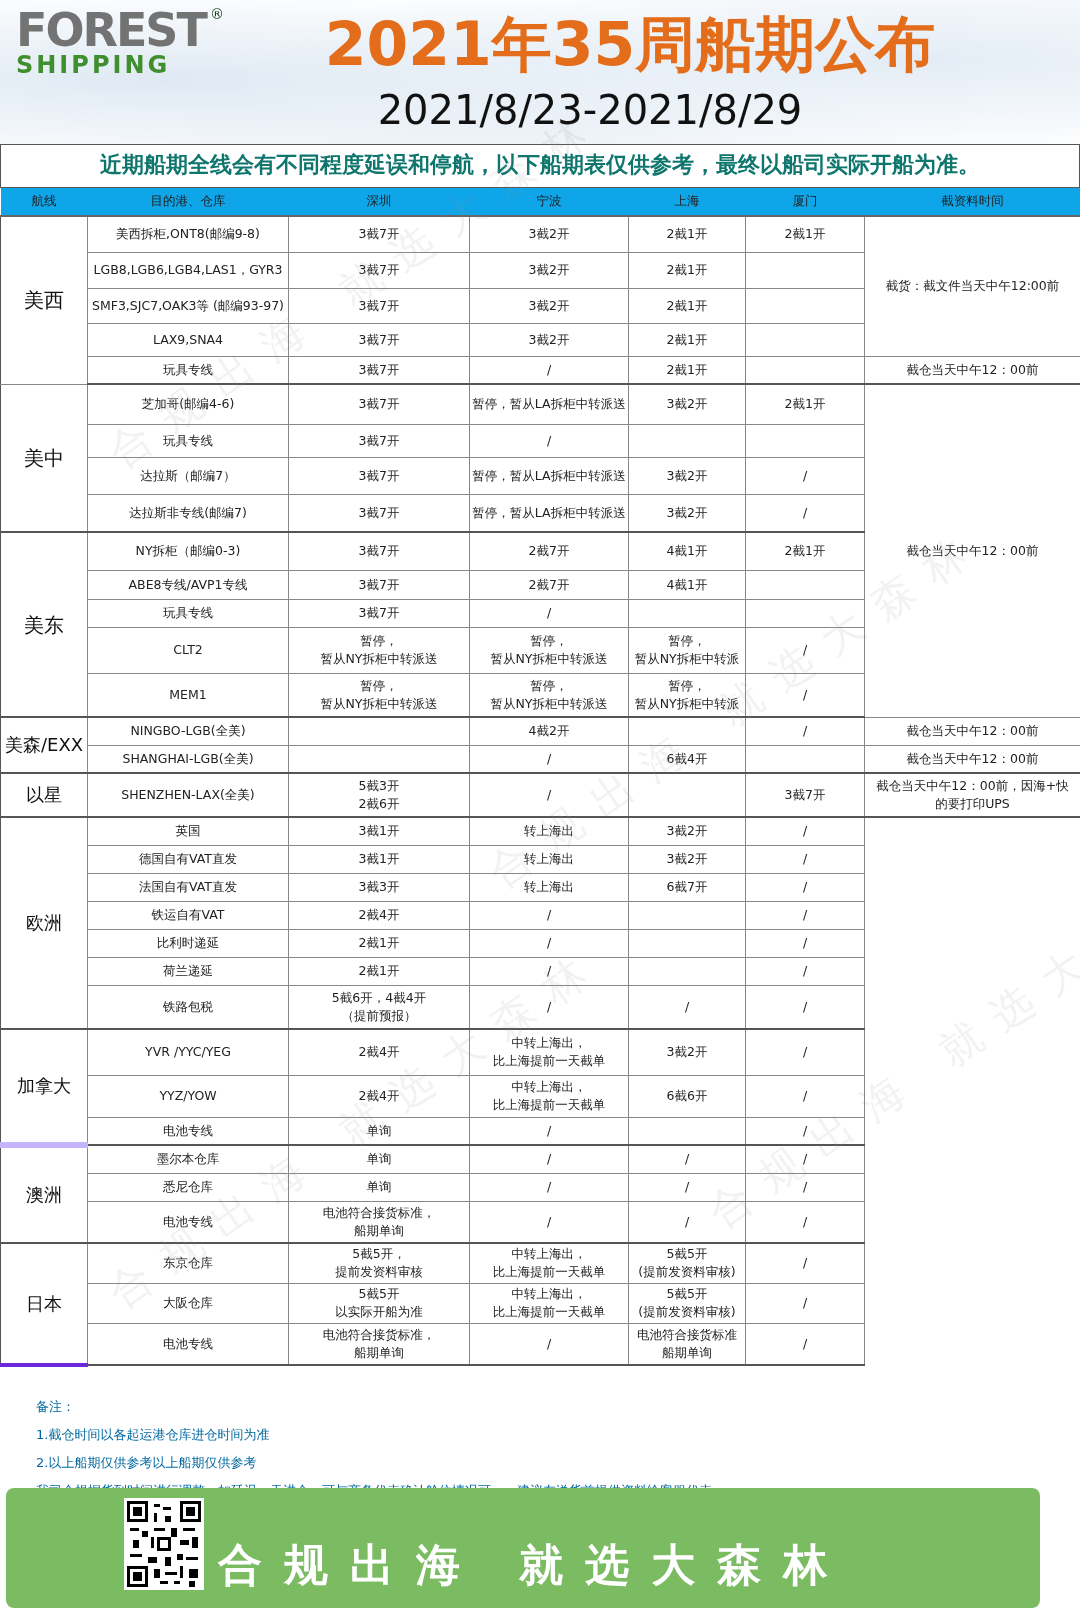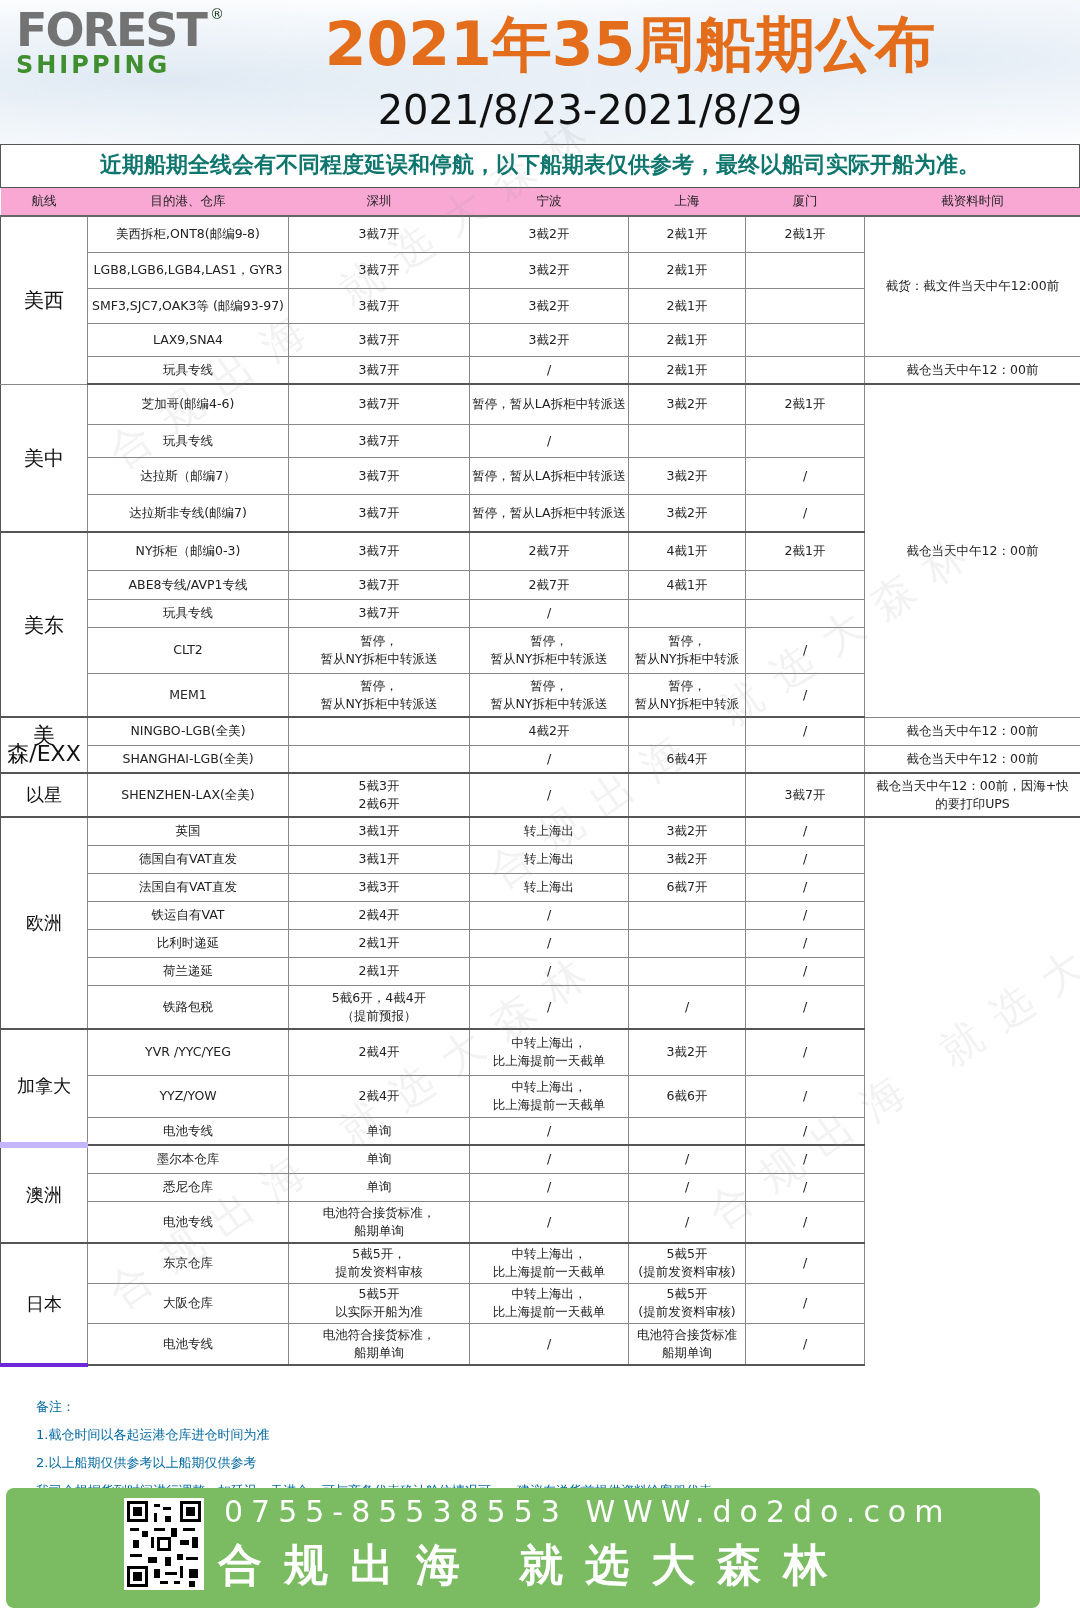--- a/index.html
+++ b/index.html
@@ -15,21 +15,21 @@
   .logo-forest { font-family: "DejaVu Sans", sans-serif; font-weight: 900; font-size: 46px; letter-spacing: -2px; color: #737373; line-height: 48px; transform: scaleY(1.02); }
   .logo-reg { position: absolute; left: 194px; top: 0; font-size: 14px; color: #16391b; }
   .logo-shipping { font-family: "DejaVu Sans", sans-serif; font-weight: bold; font-size: 24px; letter-spacing: 3px; color: #3f8f2f; line-height: 26px; margin-top: -2px; }
 
   .main-title { position: absolute; left: 280px; top: 8px; width: 700px; text-align: center; font-size: 60px; font-weight: bold; color: #e36d1a; line-height: 72px; }
   .date-range { position: absolute; left: 300px; top: 84px; width: 580px; text-align: center; font-size: 40px; color: #111; line-height: 52px; }
 
   .notice { position: absolute; left: 0; top: 144px; width: 1080px; height: 44px; border: 1px solid #555; background: #fff; text-align: center; font-size: 22px; font-weight: bold; line-height: 40px; color: #0f766e; }
 
   table.sched { position: absolute; left: 0; top: 188px; width: 1080px; border-collapse: collapse; table-layout: fixed; font-size: 12.5px; }
-  table.sched th { background: #f9a8d4; font-weight: normal; height: 28px; color: #222; border-bottom: 2px solid #666; }
+  table.sched th { background: #0ea5e9; font-weight: normal; height: 28px; color: #222; border-bottom: 2px solid #666; }
   table.sched td { border: 1px solid #888; text-align: center; vertical-align: middle; line-height: 18px; padding: 0 2px; color: #222; background: transparent; }
   table.sched td.region { font-size: 20px; font-weight: normal; color: #111; border-left: 1.5px solid #555; }
   table.sched td.blank-cut { border: none; border-left: 1px solid #888; }
   table.sched tr.grp-end td { border-bottom: 2px solid #555; }
   .red { color: #e02a2a; }
 
   .remarks { position: absolute; left: 36px; top: 1393px; font-size: 13px; color: #0369a1; line-height: 28px; }
   .remarks div { height: 28px; }
 
   .footer { position: absolute; left: 6px; top: 1488px; width: 1034px; height: 120px; background: #7bbb62; border-radius: 8px; }
@@ -186,21 +186,21 @@
       <td class="ml" style="border-bottom:2px solid #555">暂停，
 暂从NY拆柜中转派送</td>
       <td class="ml" style="border-bottom:2px solid #555">暂停，
 暂从NY拆柜中转派送</td>
       <td class="ml" style="border-bottom:2px solid #555">暂停，
 暂从NY拆柜中转派</td>
       <td style="border-bottom:2px solid #555">/</td>
     </tr>
 
     <tr style="height:28px">
-      <td class="region" rowspan="2" style="font-size:22px;border-bottom:2px solid #555">美森/EXX</td>
+      <td class="region" rowspan="2" style="font-size:18px;border-bottom:2px solid #555">美森/EXX</td>
       <td>NINGBO-LGB(全美)</td>
       <td></td>
       <td>4截2开</td>
       <td></td>
       <td>/</td>
       <td>截仓当天中午12：00前</td>
     </tr>
     <tr style="height:28px">
       <td style="border-bottom:2px solid #555">SHANGHAI-LGB(全美)</td>
       <td style="border-bottom:2px solid #555"></td>
@@ -404,21 +404,20 @@
         <rect x="20" y="19" width="4" height="1" fill="#000"></rect>
         <rect x="9" y="23" width="2" height="3" fill="#000"></rect>
       <rect x="13" y="24" width="4" height="1" fill="#000"></rect>
         <rect x="18" y="22" width="1" height="4" fill="#000"></rect>
         <rect x="21" y="23" width="3" height="3" fill="#000"></rect>
       <rect x="11" y="27" width="3" height="1" fill="#000"></rect>
         <rect x="16" y="27" width="2" height="1" fill="#000"></rect>
         <rect x="21" y="27" width="2" height="2" fill="#000"></rect>
     </svg>
   </div>
-  <div class="footer-contact">0755-85538553  WWW.do2do.com</div>
   <div class="footer-slogan">合规出海 就选大森林</div>
 </div>
 
 <style>
   td.ml { white-space: pre-line; }
   table.sched td:last-child { font-size: 12.5px; }
   table.sched tbody tr:first-child td:last-child { line-height: 22px; }
 </style>
 
 </body></html>

